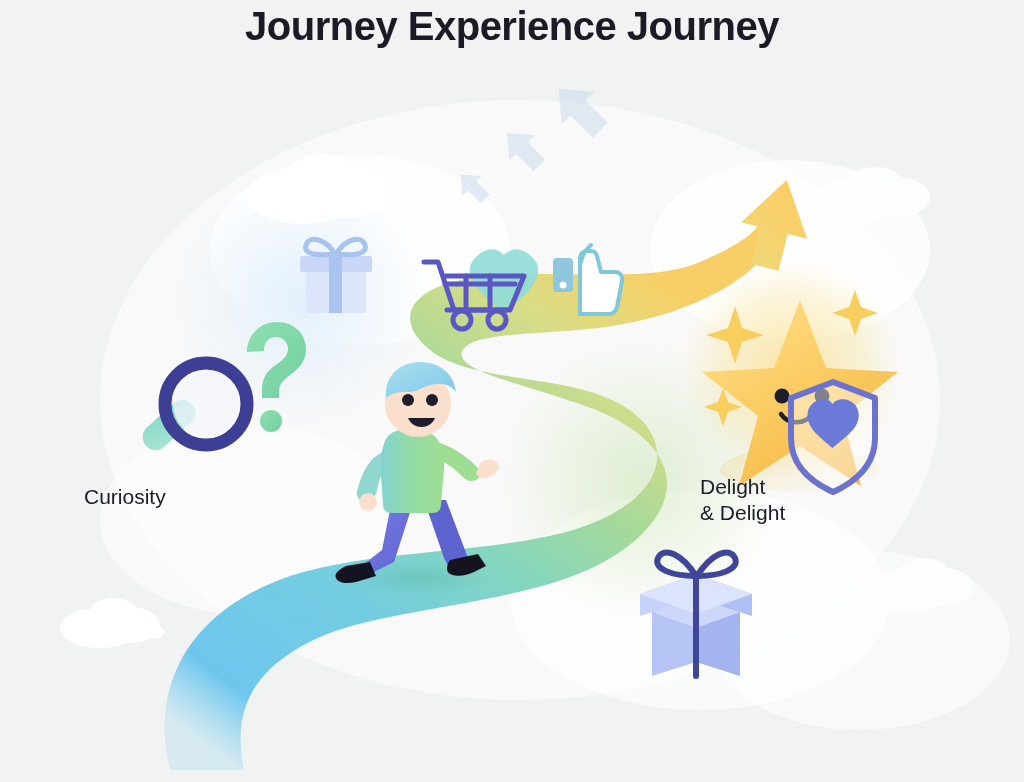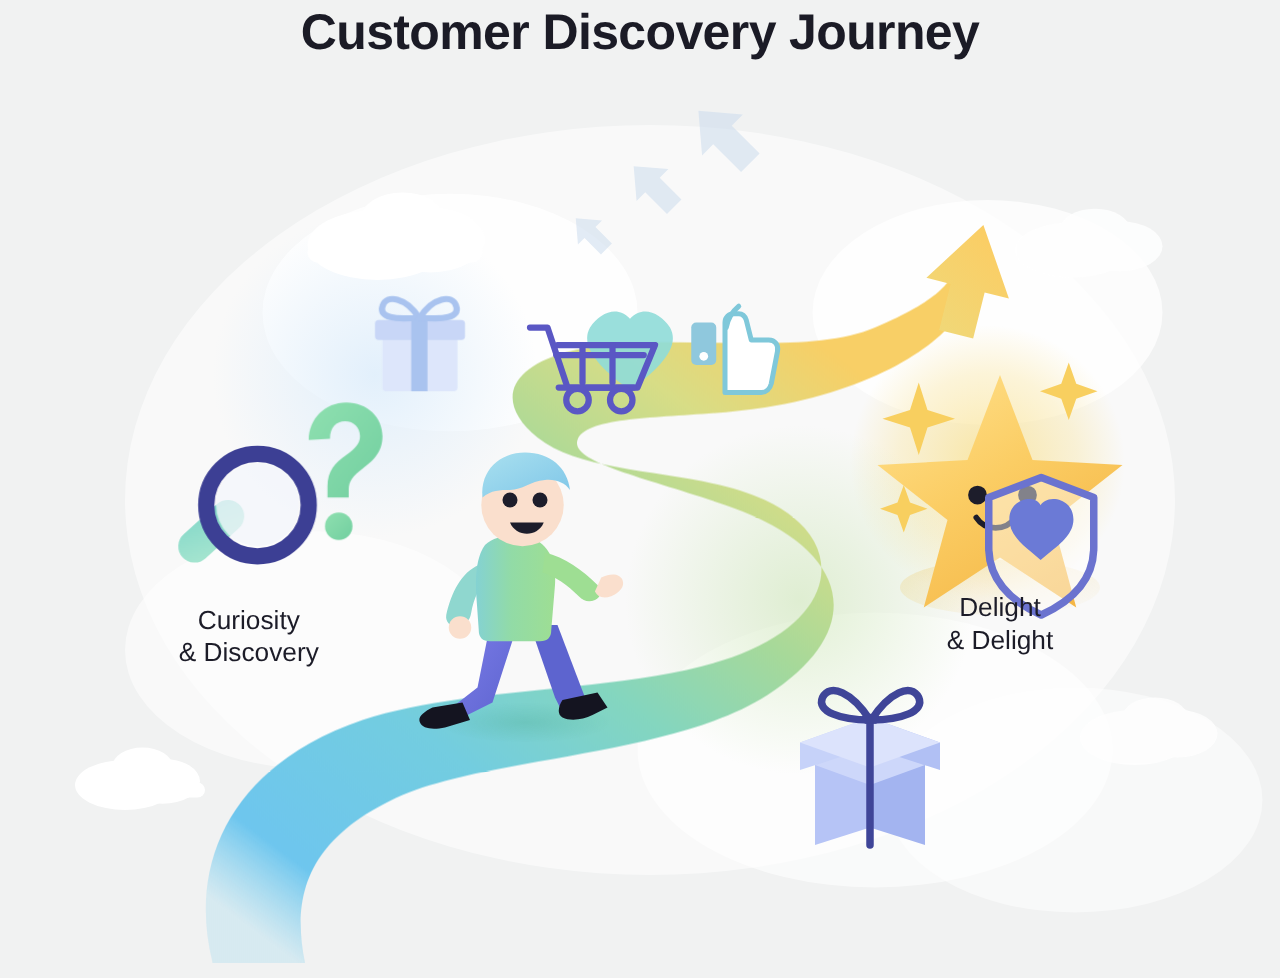--- a/index.html
+++ b/index.html
@@ -15,21 +15,20 @@
     position:absolute;top:0px;left:0;width:1024px;
     text-align:center;
     font-size:40px;font-weight:bold;
     color:#1b1b26;
     letter-spacing:-0.5px;
     line-height:52px;
     white-space:nowrap;
   }
   .label{
     position:absolute;
-    text-align:center;
     font-size:21px;
     color:#1c1c28;
     line-height:26px;
     white-space:nowrap;
   }
   #label-left{left:84px;top:484px;width:230px;}
   #label-right{left:700px;top:474px;width:200px;}
   .lbl-line{display:block;}
 </style>
 </head>
@@ -281,25 +280,24 @@
 
       <circle cx="418" cy="404" r="33" fill="#fadfcd"></circle>
       <path d="M386,398 c-2,-22 14,-36 34,-36 c20,0 34,12 36,30 c-4,-6 -12,-9 -20,-8 c-12,1 -18,8 -28,8 c-8,0 -15,0 -22,6 Z" fill="url(#gHair)"></path>
       <circle cx="408" cy="400" r="6" fill="#1d1d2b"></circle>
       <circle cx="432" cy="400" r="6" fill="#1d1d2b"></circle>
       <path d="M408,418 c5,12 22,12 27,0 z" fill="#1d1d2b"></path>
     </g>
 
   </svg>
 
-  <div class="title">Customer Discovery Journey</div>
+  <div class="title">Journey Experience Journey</div>
 
   <div class="label" id="label-left">
     <span class="lbl-line">Curiosity</span>
-    <span class="lbl-line">&amp; Discovery</span>
   </div>
 
   <div class="label" id="label-right">
     <span class="lbl-line">Delight</span>
     <span class="lbl-line">&amp; Delight</span>
   </div>
 
 </div>
 
 </body></html>

